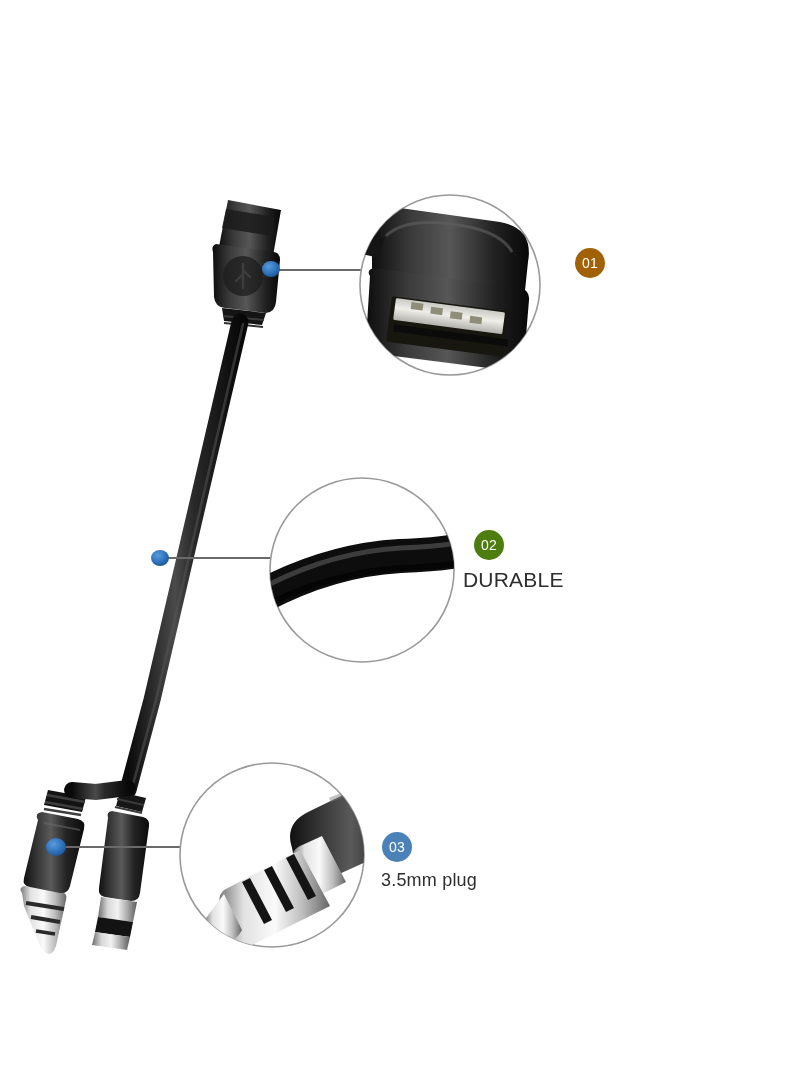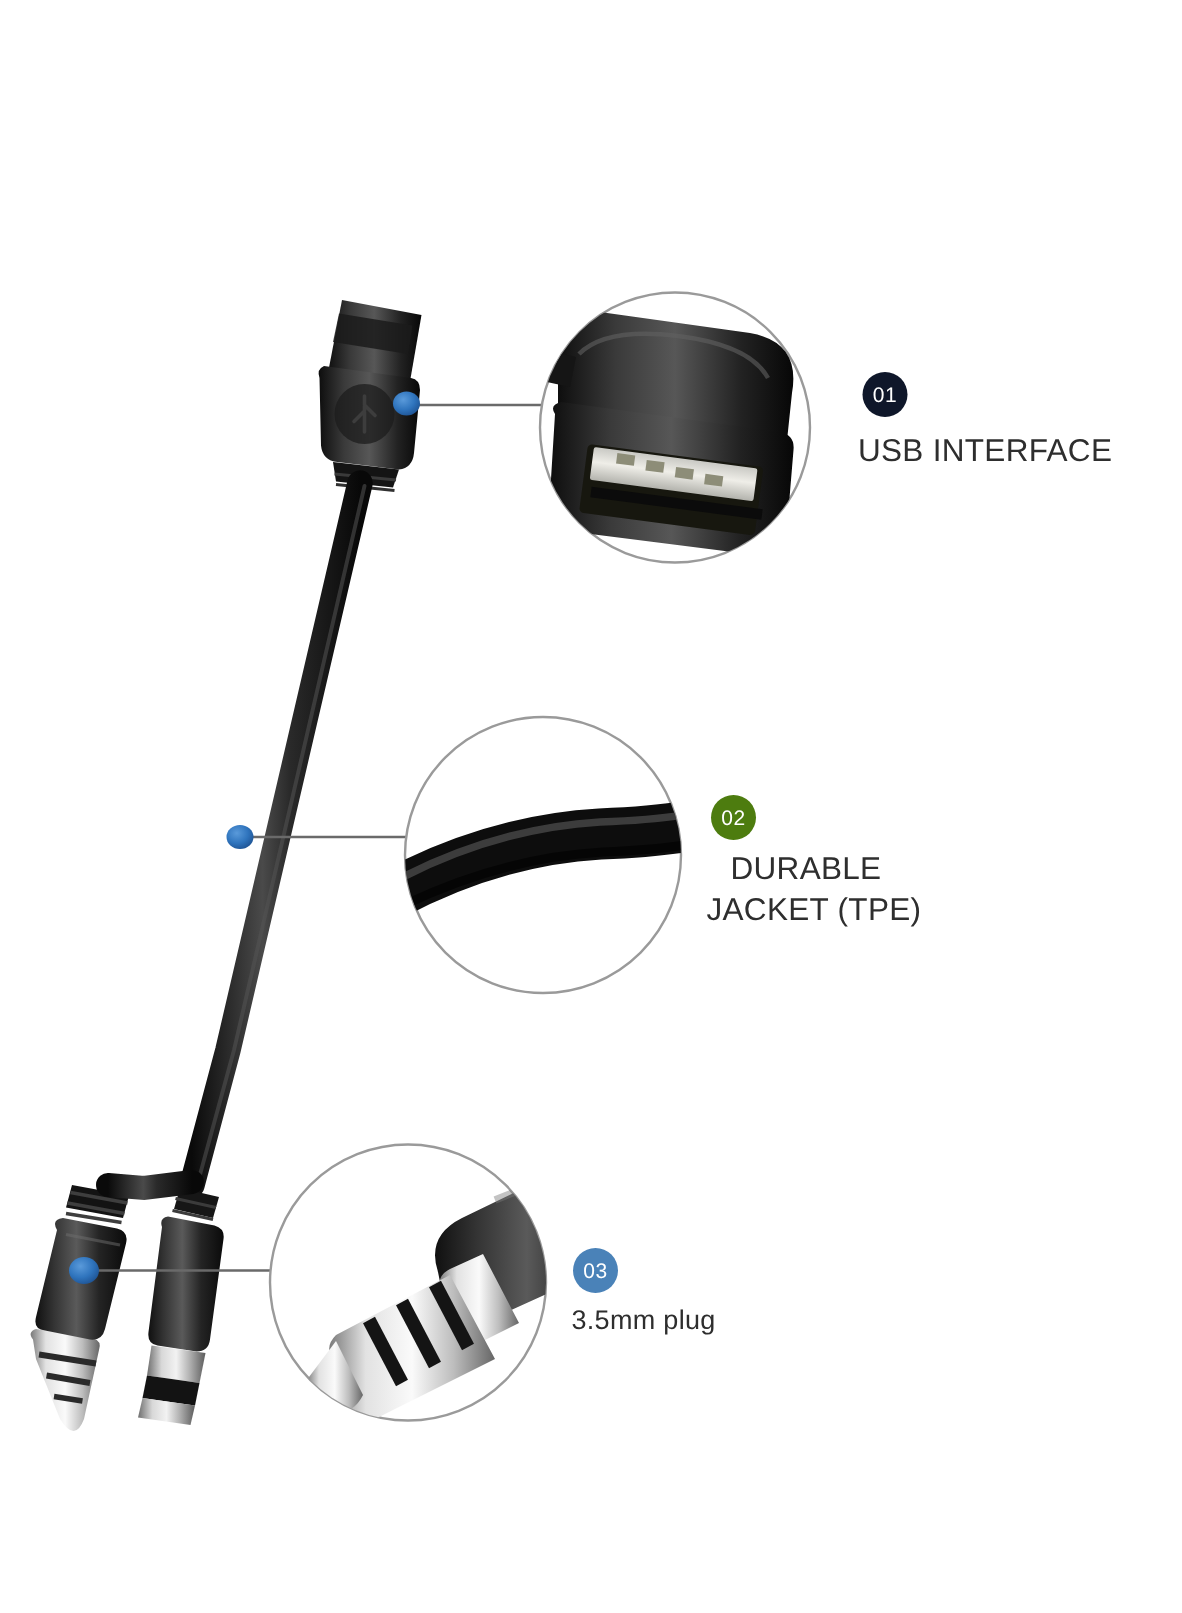--- a/index.html
+++ b/index.html
@@ -236,32 +236,30 @@
         <path d="M268 868 L290 910" stroke="#141414" stroke-width="9" fill="none"></path>
         <path d="M246 880 L268 922" stroke="#141414" stroke-width="9" fill="none"></path>
 
         <path d="M224 894 L242 930 Q234 946 216 940 Q200 934 206 918 Z" fill="url(#metalGradZ)"></path>
         <path d="M204 922 Q216 946 230 938" stroke="#2b2b2b" stroke-width="3" fill="none"></path>
       </g>
     </g>
 
   </svg>
 
-  <div class="badge" style="left:575px; top:248px; background:#0f172a;">
+  <div class="badge" style="left:575px; top:248px; background:#a16207;">
     <span>01</span>
   </div>
 
   <div class="badge" style="left:474px; top:530px; background:#4d7c0f;">
     <span>02</span>
   </div>
 
   <div class="badge" style="left:382px; top:832px; background:#4a82b8;">
     <span>03</span>
   </div>
 
-  <div class="callout-label label-caps" style="left:572px; top:288px;">USB INTERFACE</div>
-
-  <div class="callout-label label-caps" style="left:487px; top:567px;">DURABLE</div>
-  <div class="callout-label label-caps" style="left:471px; top:594px;">JACKET (TPE)</div>
+
+  <div class="callout-label label-caps" style="left:463px; top:567px;">DURABLE</div>
 
   <div class="callout-label label-mixed" style="left:381px; top:869px;">3.5mm plug</div>
 
 </div>
 
 </body></html>

